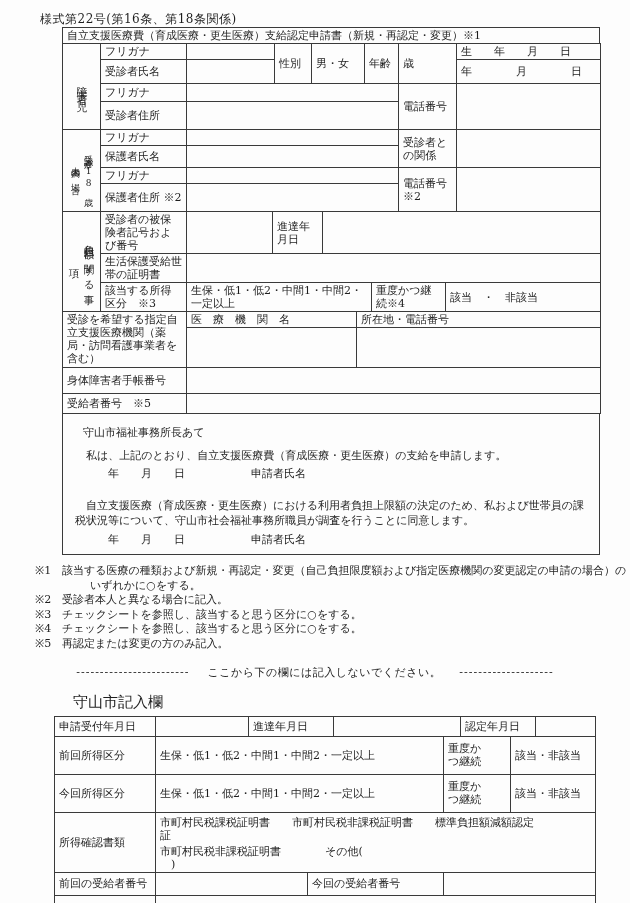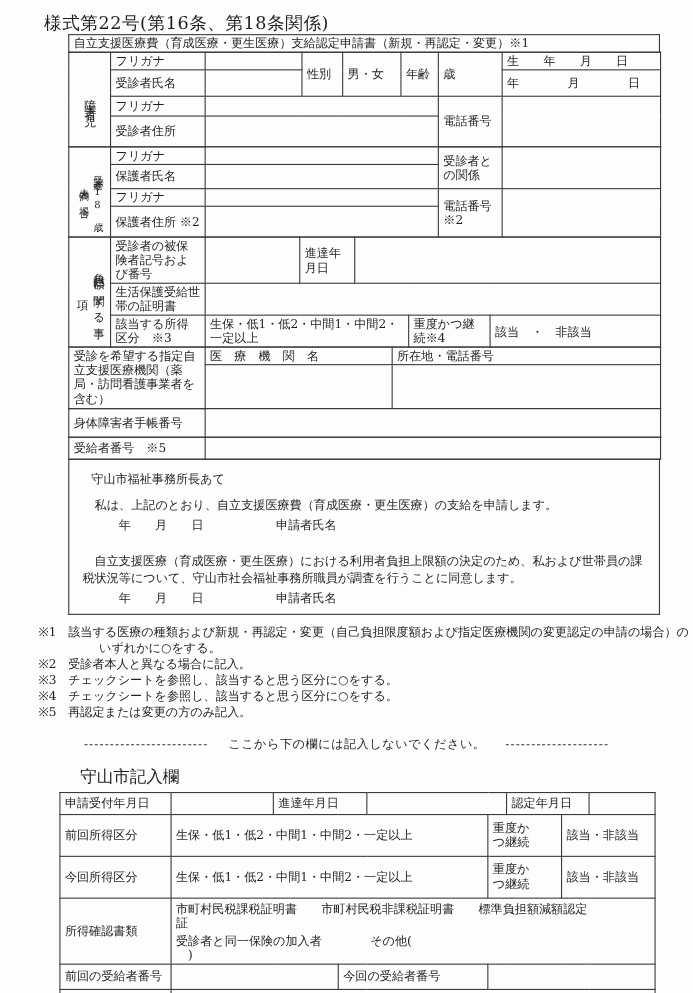--- a/index.html
+++ b/index.html
@@ -4,21 +4,21 @@
 <style>
   * { box-sizing: border-box; margin: 0; padding: 0; }
   html,body { width: 630px; background: #fdfdfd; }
   body {
     height: 903px;
     font-family: "DejaVu Serif", "Liberation Serif", serif;
     color: #1e1e1e;
     overflow: hidden;
   }
   .page { position: relative; width: 630px; height: 903px; padding-top: 11px; }
-  .form-no { margin-left: 40px; font-size: 16px; letter-spacing: 0.5px; }
+  .form-no { margin-left: 40px; font-size: 12px; letter-spacing: 0.5px; }
 
   table { border-collapse: collapse; table-layout: fixed; margin-left: 62px; margin-top: -1px; }
   table.main { width: 538px; }
   table.office { width: 541px; margin-left: 54px; }
   td {
     border: 1px solid #3a3a3a;
     font-size: 11px;
     line-height: 13px;
     padding: 1px 4px;
     vertical-align: middle;
@@ -41,21 +41,21 @@
   }
   td.vl.sm { font-size: 9px; letter-spacing: 2px; line-height: 13px; }
   td.vl.md { font-size: 10.5px; letter-spacing: 2px; line-height: 15px; }
 
   
   .stmt { padding: 10px 8px 6px 8px; }
   .stmt div { line-height: 15px; font-size: 11px; }
   .stmt .addr { margin-left: 8px; font-family: Liberation Serif, serif; }
   .stmt .p1 { margin-top: 8px; }
   .stmt .ds { margin-top: 3px; }
-  .stmt .p2 { margin-top: 18px; }
+  .stmt .p2 { margin-top: 18px; font-family: Liberation Mono, monospace; }
 
   
   .notes { margin: 9px 0 0 35px; font-size: 11px; }
   .note { padding-left: 55px; text-indent: -55px; line-height: 14.6px; }
   .note .lbl { display: inline-block; width: 27px; text-indent: 0; }
   .note .txt { display: inline; }
   .note2 { padding-left: 27px; text-indent: -27px; }
 
   .sep { margin-top: 13px; text-align: center; font-size: 11px; letter-spacing: 0.5px; white-space: nowrap; }
   .sep .dash { letter-spacing: 1px; }
@@ -292,21 +292,21 @@
       <td class="c" colspan="4">生保・低1・低2・中間1・中間2・一定以上</td>
       <td class="pre" colspan="2">重度か
 つ継続</td>
       <td class="c" colspan="2">該当・非該当</td>
     </tr>
     <tr style="height:56px">
       <td>所得確認書類</td>
       <td colspan="8" class="top" style="padding-top:3px">
         <div>市町村民税課税証明書　　市町村民税非課税証明書　　標準負担額減額認定</div>
         <div>証</div>
-        <div style="margin-top:3px">受診者と同一保険の加入者　　　　その他(</div>
+        <div style="margin-top:3px">市町村民税非課税証明書　　　　その他(</div>
         <div>　)</div>
       </td>
     </tr>
     <tr style="height:23px">
       <td>前回の受給者番号</td>
       <td class="blank" colspan="2"></td>
       <td colspan="2">今回の受給者番号</td>
       <td class="blank" colspan="4"></td>
     </tr>
     <tr style="height:27px">

